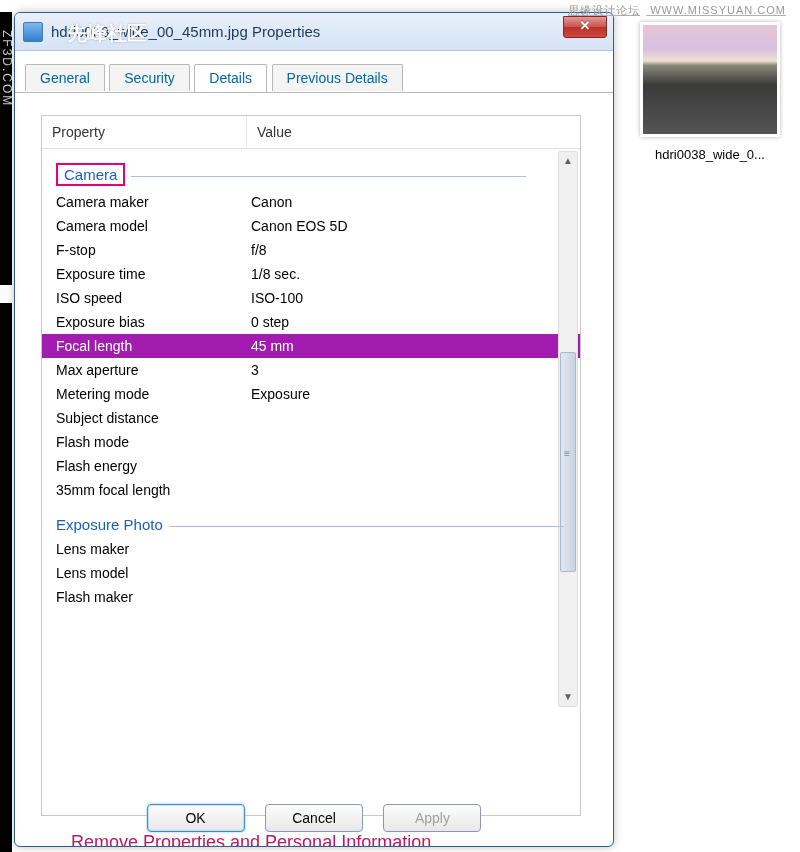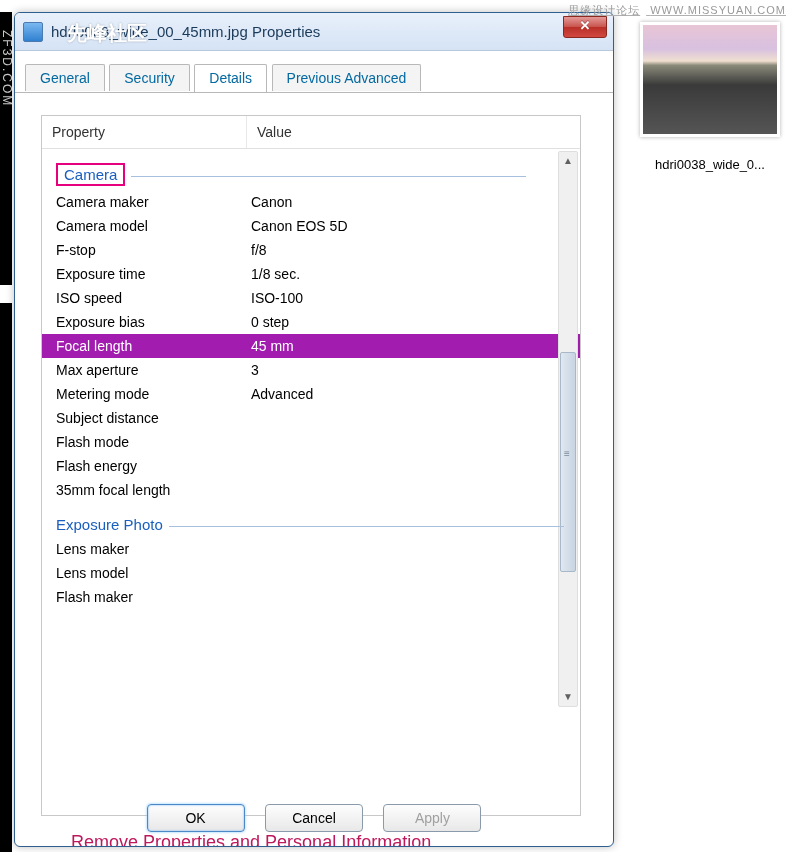--- a/index.html
+++ b/index.html
@@ -9,21 +9,21 @@
 .watermark-top span { color: #999; margin-right: 6px; }
 .watermark-side { position: absolute; left: 0; top: 30px; writing-mode: vertical-rl; font-size: 12px; color: #c8c8c8; letter-spacing: 2px; z-index: 5; }
 .watermark-cn { position: absolute; left: 67px; top: 20px; font-size: 20px; color: #fff; font-weight: bold; text-shadow: 0 0 2px rgba(0,0,0,.3); z-index: 20; }
 
 .left-strip { position: absolute; left: 0; top: 0; width: 12px; height: 852px; background: #000; }
 .left-strip .w1 { position: absolute; left: 0; top: 0; width: 12px; height: 12px; background: #fff; }
 .left-strip .w2 { position: absolute; left: 0; top: 285px; width: 12px; height: 18px; background: #fff; }
 
 .thumb { position: absolute; right: 15px; top: 22px; width: 150px; text-align: center; }
 .thumb-img { width: 140px; height: 115px; background: linear-gradient(#e8c5d5 0%, #d8c0e0 22%, #f0e0d0 33%, #8a8a7a 37%, #3a3a3a 55%, #555 100%); border: 3px solid #fff; box-shadow: 0 0 4px rgba(0,0,0,.3); margin: 0 auto; }
-.thumb-label { font-size: 13px; color: #000; margin-top: 18px; padding: 2px 4px; white-space: nowrap; overflow: hidden; text-overflow: ellipsis; }
+.thumb-label { font-size: 13px; color: #000; margin-top: 8px; padding: 2px 4px; white-space: nowrap; overflow: hidden; text-overflow: ellipsis; }
 
 .dialog { position: absolute; left: 14px; top: 12px; width: 600px; height: 835px; background: #fff; border: 1px solid #2f5f8f; border-radius: 6px; box-shadow: 0 0 8px rgba(0,0,0,.25); overflow: hidden; }
 
 .titlebar { height: 38px; background: linear-gradient(#e8f0fb, #d5e3f5); display: flex; align-items: center; padding: 0 8px; border-bottom: 1px solid #b8c8dc; position: relative; }
 .titlebar .icon { width: 20px; height: 20px; background: linear-gradient(#7ab8f0, #3080d0); border-radius: 2px; margin-right: 8px; border: 1px solid #4a7ab0; }
 .titlebar .title { font-size: 15px; color: #1a3a5a; }
 .close-btn { position: absolute; right: 6px; top: 3px; width: 44px; height: 22px; background: linear-gradient(#e49a98, #c9564f 48%, #b83028 52%, #d0483e); border: 1px solid #8a2820; border-radius: 0 0 3px 3px; color: #fff; font-size: 13px; text-align: center; line-height: 18px; cursor: pointer; font-weight: bold; text-shadow: 0 -1px 0 rgba(0,0,0,.3); }
 
 .tabs { padding: 12px 10px 0 10px; position: relative; border-bottom: 1px solid #b8b8b8; height: 42px; }
 .tab { display: inline-block; padding: 5px 14px; font-size: 14px; color: #0369a1; border: 1px solid #b8b8b8; border-bottom: none; border-radius: 2px 2px 0 0; background: #f4f4f4; position: relative; top: 1px; cursor: pointer; }
@@ -82,21 +82,21 @@
   <div class="titlebar">
     <div class="icon"></div>
     <div class="title">hdri0038_wide_00_45mm.jpg Properties</div>
     <div class="close-btn">✕</div>
   </div>
 
   <div class="tabs">
     <span class="tab">General</span>
     <span class="tab">Security</span>
     <span class="tab active">Details</span>
-    <span class="tab">Previous Advanced</span>
+    <span class="tab">Previous Details</span>
   </div>
 
   <div class="panel">
     <div class="listbox">
       <div class="list-header">
         <div class="col-prop">Property</div>
         <div class="col-val">Value</div>
       </div>
       <div class="list-body" id="list-body">
         <div class="scrollbar">
@@ -132,21 +132,21 @@
           <div class="row sel">
             <div class="p">Focal length</div>
             <div class="v">45 mm</div>
           </div>
           <div class="row">
             <div class="p">Max aperture</div>
             <div class="v">3</div>
           </div>
           <div class="row">
             <div class="p">Metering mode</div>
-            <div class="v">Advanced</div>
+            <div class="v">Exposure</div>
           </div>
           <div class="row">
             <div class="p">Subject distance</div>
             <div class="v"></div>
           </div>
           <div class="row">
             <div class="p">Flash mode</div>
             <div class="v"></div>
           </div>
           <div class="row">

